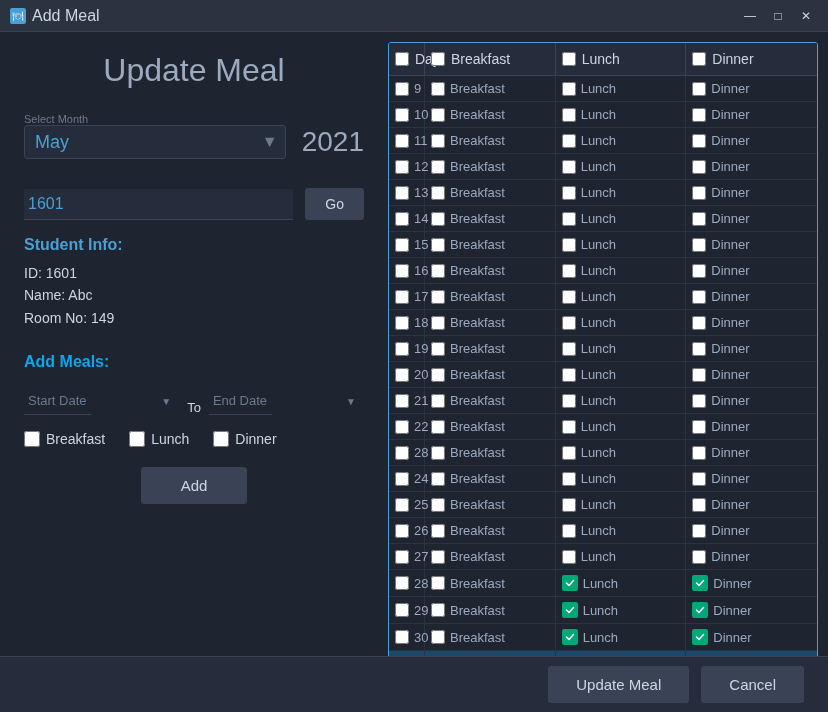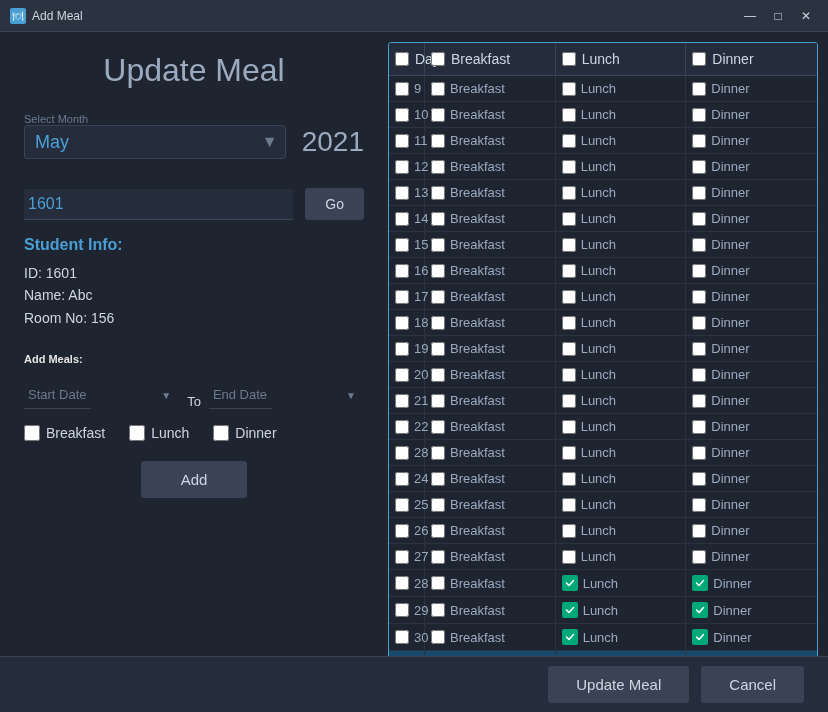--- a/index.html
+++ b/index.html
@@ -28,21 +28,21 @@
       margin-right: 6px;
       background: #4a9fd4;
       border-radius: 2px;
       display: flex;
       align-items: center;
       justify-content: center;
       font-size: 9px;
       color: white;
     }
     .title-bar-title {
-      font-size: 12px;
+      font-size: 16px;
       color: #cdd6e0;
       flex: 1;
     }
     .title-bar-controls {
       display: flex;
       gap: 4px;
     }
     .title-bar-btn {
       width: 24px;
       height: 24px;
@@ -172,22 +172,22 @@
       margin-bottom: 8px;
     }
 
     .info-line {
       font-size: 14px;
       color: #cdd6e0;
       line-height: 1.6;
     }
 
     .add-meals-header {
-      color: #e5e5e5;
-      font-size: 11px;
+      color: #0ea5e9;
+      font-size: 16px;
       font-weight: bold;
       margin-bottom: 16px;
     }
 
     .date-row {
       display: flex;
       align-items: flex-end;
       gap: 8px;
       margin-bottom: 16px;
     }
@@ -417,21 +417,21 @@
       <div class="input-row">
         <input class="styled-input" type="text" value="1601" placeholder="Enter ID No." style="">
         <button class="go-btn">Go</button>
       </div>
     </div>
 
     <div class="student-info">
       <div class="info-header">Student Info:</div>
       <div class="info-line">ID:  1601</div>
       <div class="info-line">Name: Abc</div>
-      <div class="info-line">Room No: 156</div>
+      <div class="info-line">Room No: 149</div>
     </div>
 
     <div class="add-meals-header">Add Meals:</div>
 
     <div class="date-row">
       <div class="date-wrapper">
         <select class="date-select">
           <option value="Start Date">Start Date</option>
         </select>
         <span class="select-arrow">▼</span>

